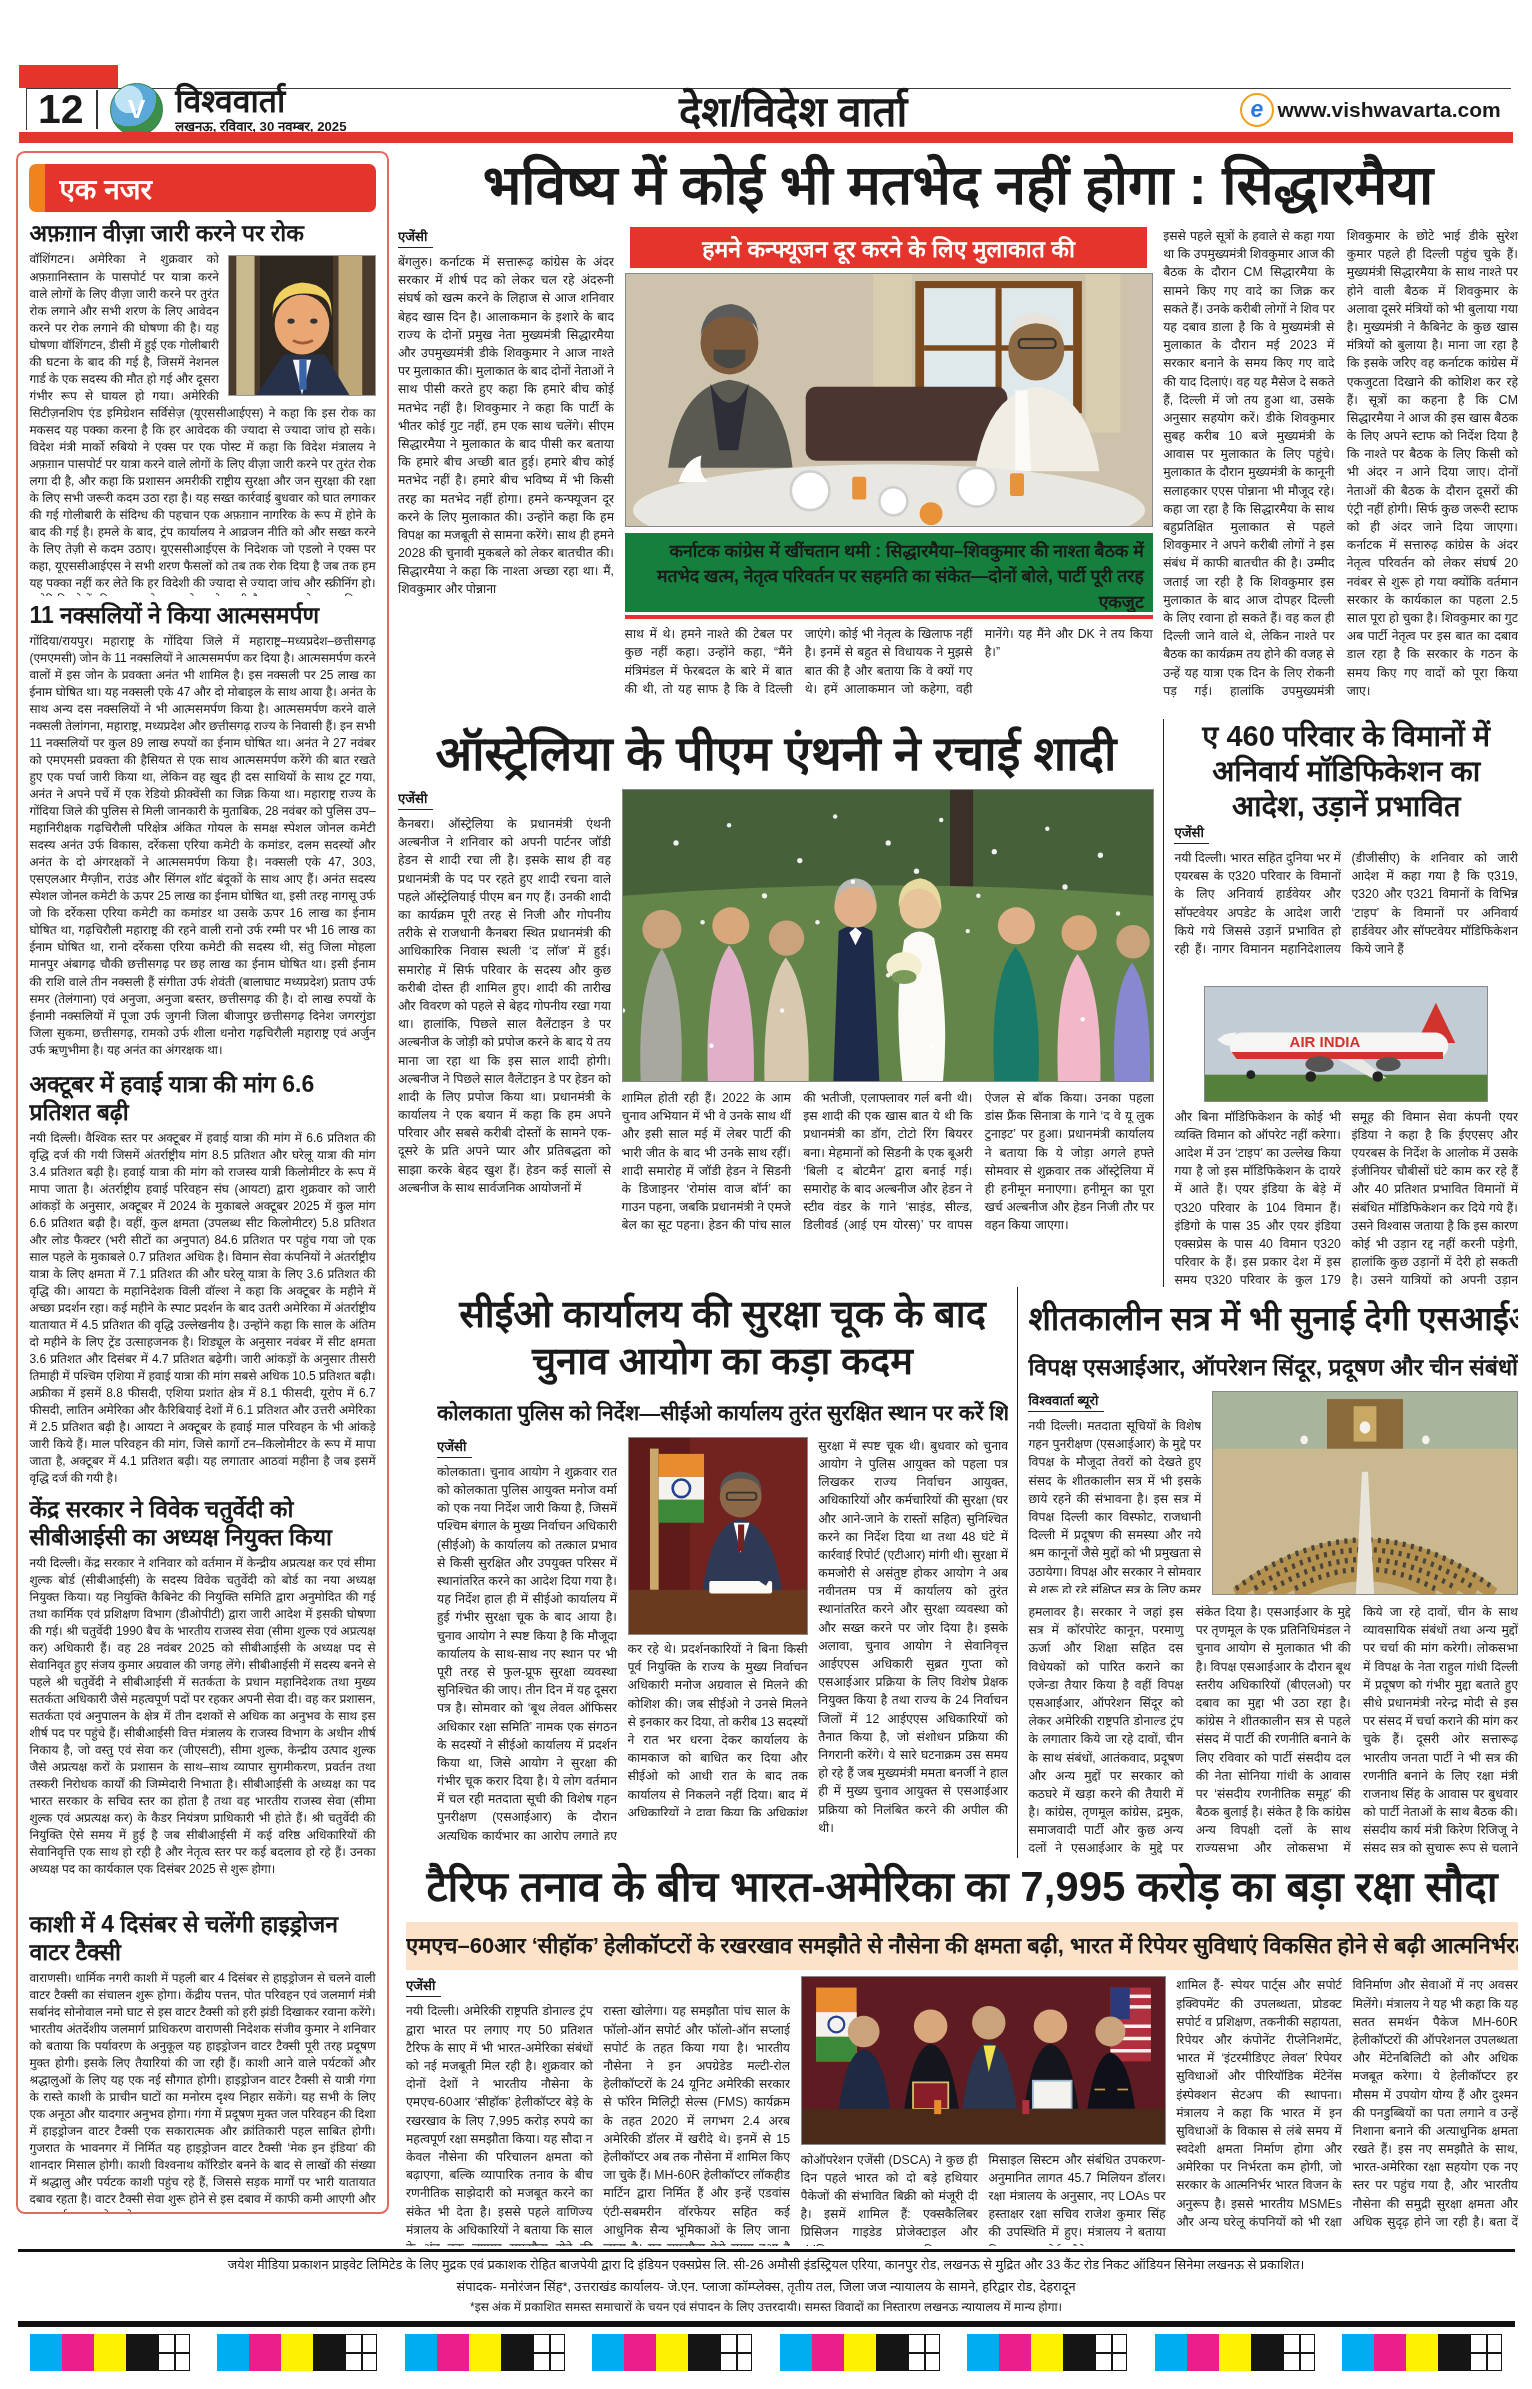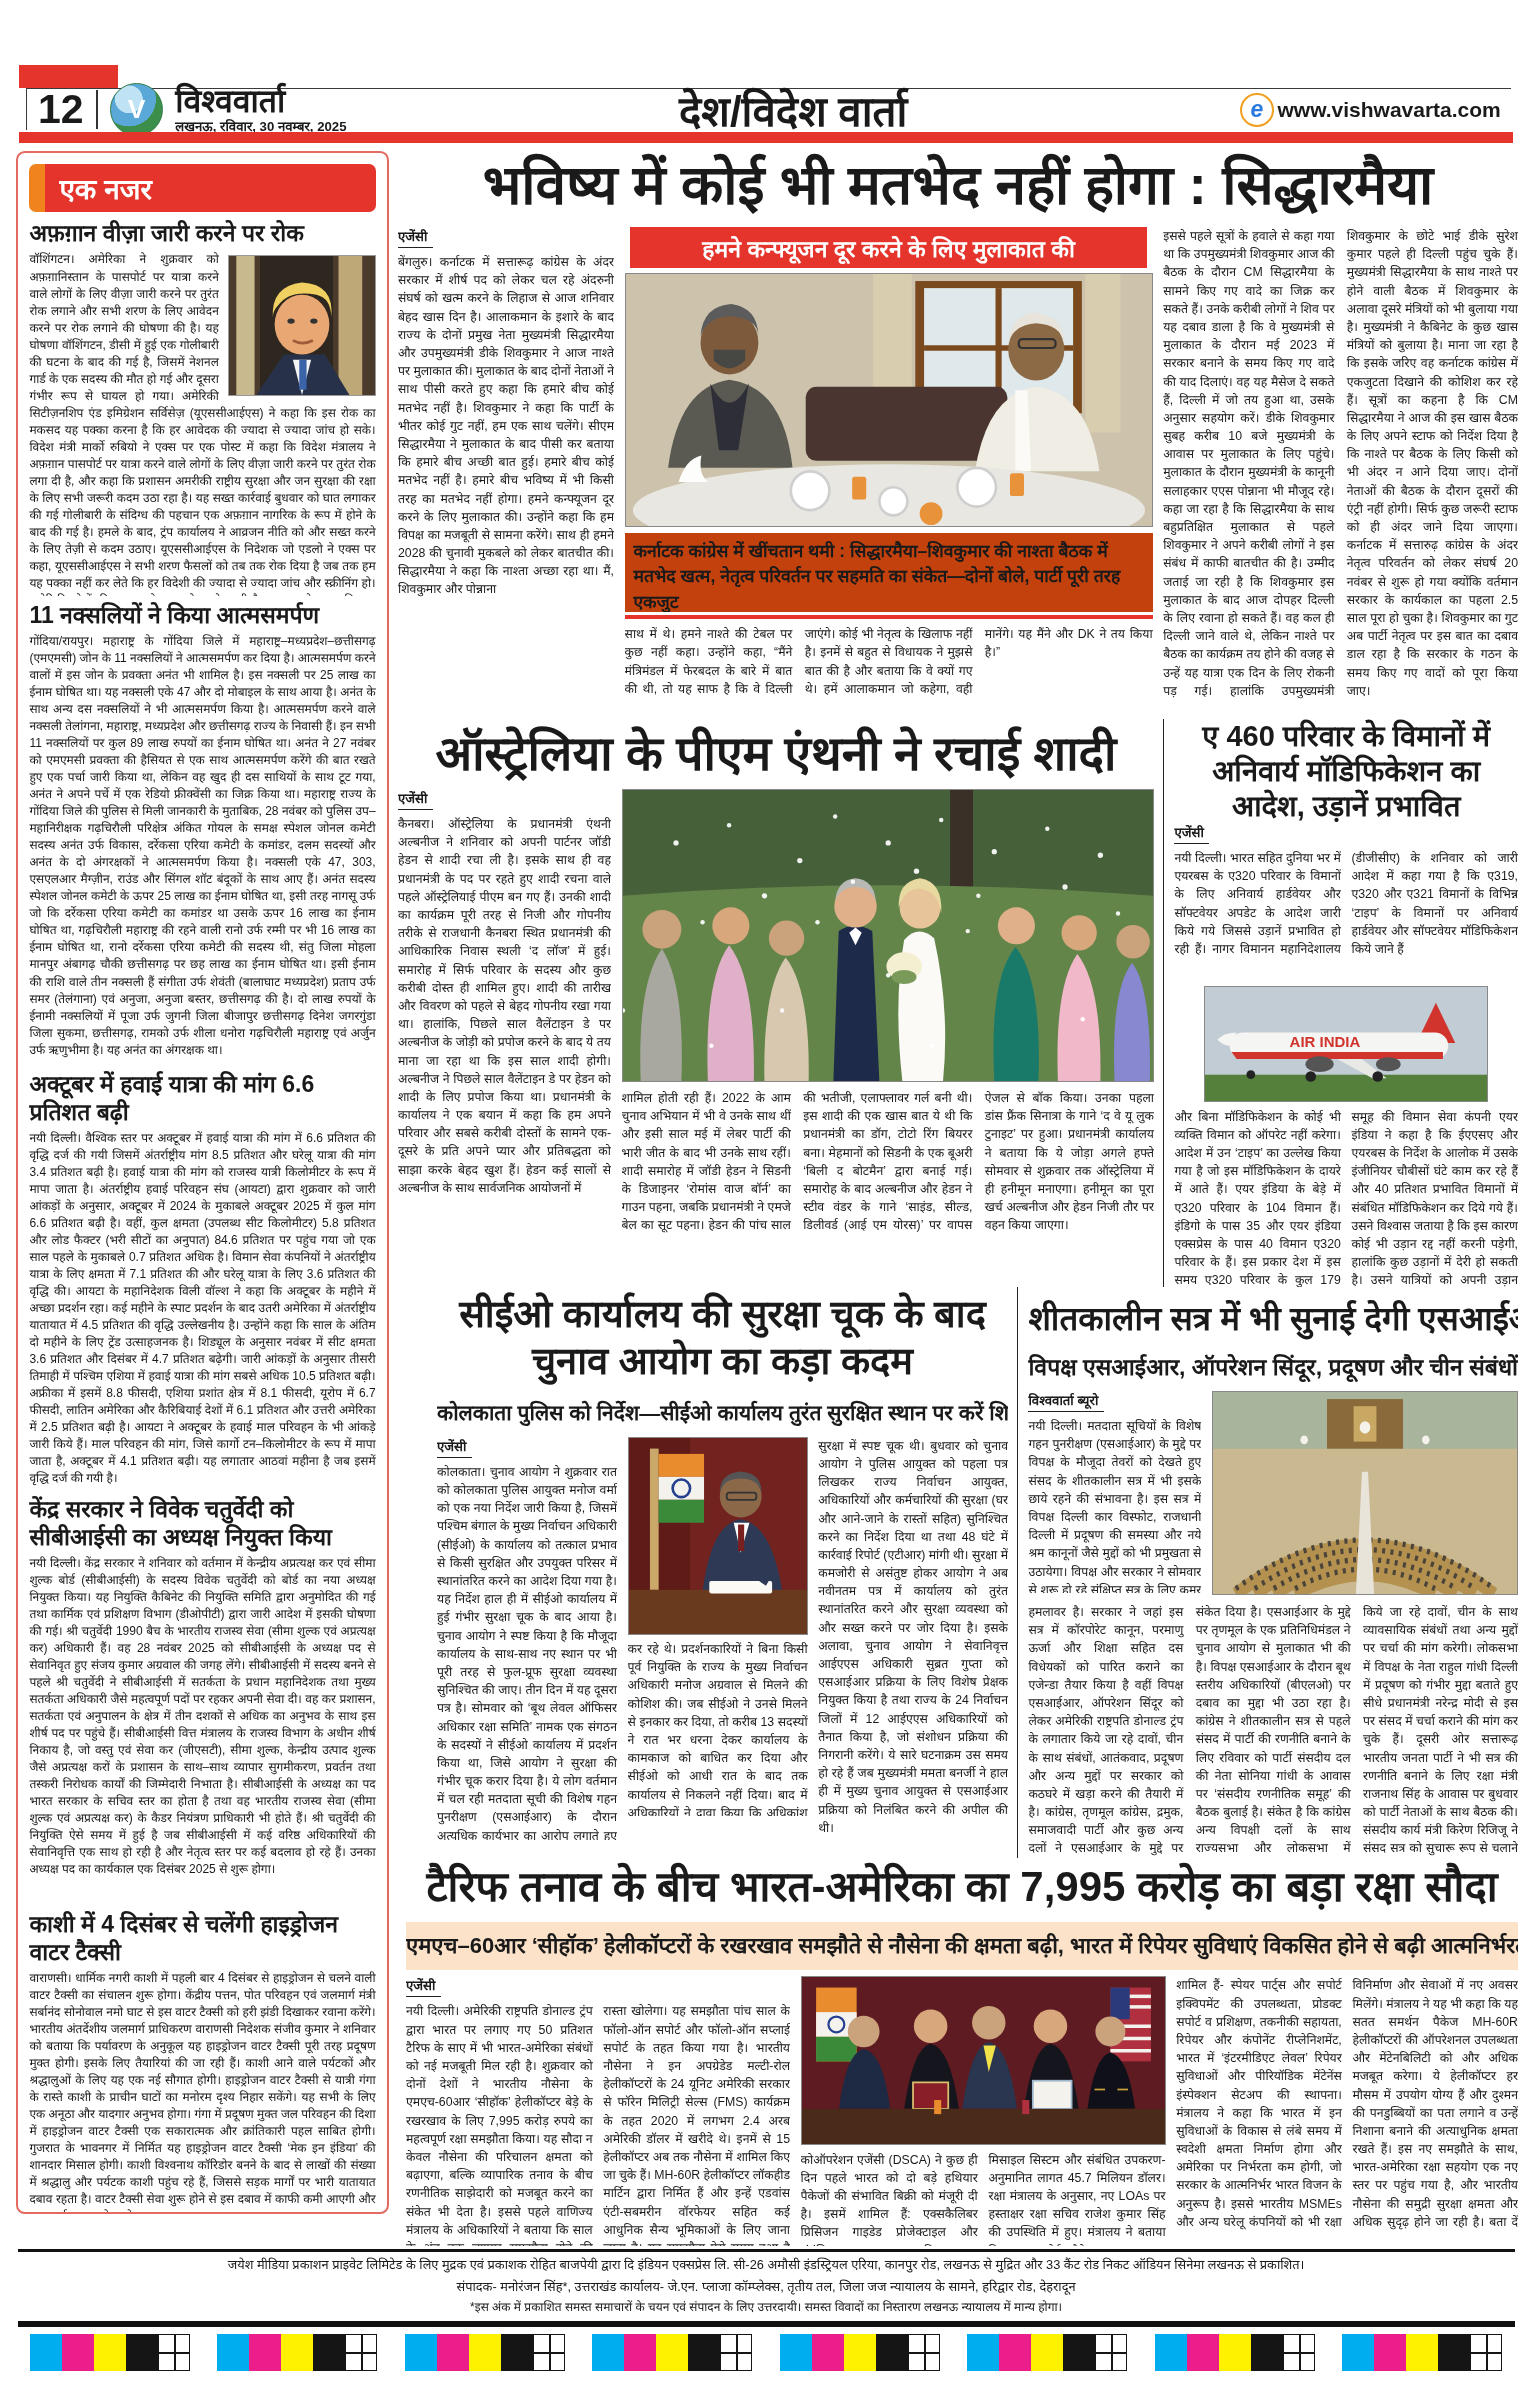--- a/index.html
+++ b/index.html
@@ -39,21 +39,21 @@
   .bodytxt{font-size:12.3px;line-height:1.48;}
   
   .sec-lead{height:575px;overflow:hidden;}
   .lead-headline{font-size:55px;font-weight:800;text-align:center;height:83px;line-height:83px;white-space:nowrap;overflow:hidden;}
   .lead-row{display:flex;height:484px;gap:10.6px;}
   .lead-left{width:216px;overflow:hidden;}
   .lead-center{width:528px;display:flex;flex-direction:column;}
   .kicker{height:41px;background:#e5342b;color:#fff;font-size:23px;font-weight:700;display:flex;align-items:center;
       justify-content:center;margin:0 5.3px;white-space:nowrap;overflow:hidden;}
   .lead-photo{height:252px;margin-top:5.3px;border:0.9px solid #888;}
-  .lead-caption{background:#c2410c;font-weight:700;font-size:17.6px;line-height:1.45;text-align:left;padding:6.2px 8.8px;
+  .lead-caption{background:#15803d;font-weight:700;font-size:17.6px;line-height:1.45;text-align:right;padding:6.2px 8.8px;
       height:67px;overflow:hidden;margin-top:5.3px;}
   .lead-redrule{height:3.5px;background:#e5342b;margin-top:3.5px;}
   .lead-bottom{columns:3;column-gap:12.3px;flex:1;overflow:hidden;margin-top:6.2px;}
   .lead-right{flex:1;columns:2;column-gap:12.3px;overflow:hidden;}
   
   .sec-mid{height:568px;display:flex;overflow:hidden;}
   .wed{width:756px;display:flex;flex-direction:column;overflow:hidden;}
   .wed-headline{font-size:48px;font-weight:800;text-align:center;height:70px;line-height:70px;white-space:nowrap;overflow:hidden;}
   .wed-row{display:flex;gap:10.6px;flex:1;overflow:hidden;}
   .wed-left{width:213px;overflow:hidden;}

